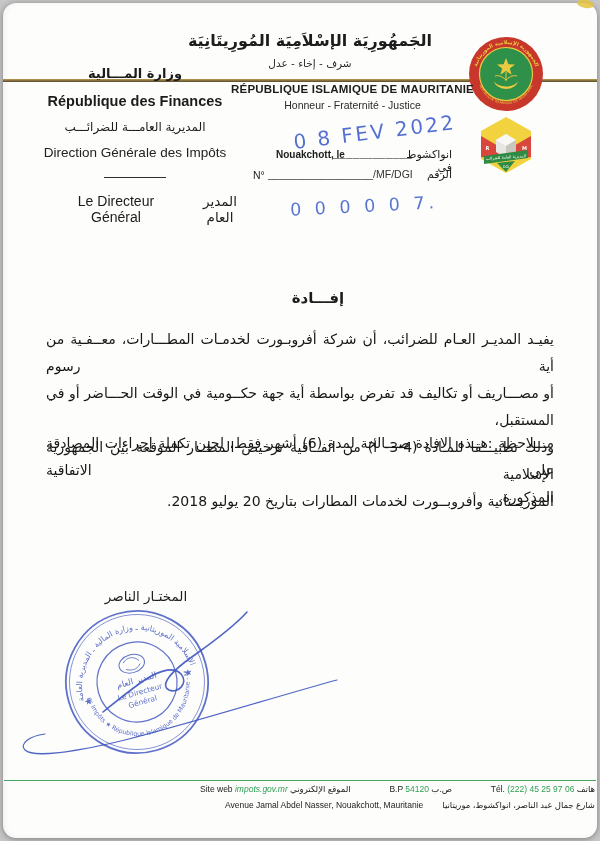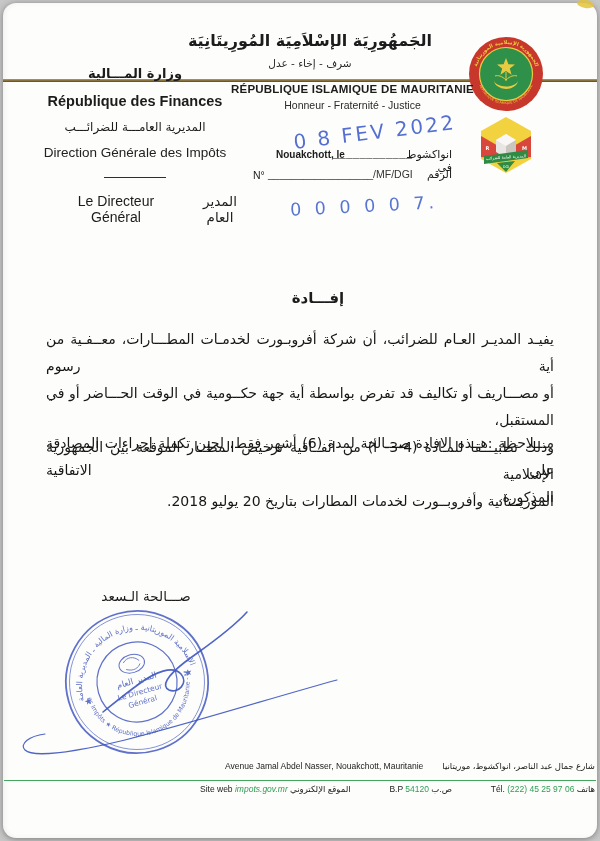--- a/index.html
+++ b/index.html
@@ -65,21 +65,21 @@
   .rline{direction:rtl;text-align:right;}
 
   
   .sig-name{top:588px;left:88px;width:116px;text-align:center;font-size:13.5px;}
   .stamp-wrap{top:598px;left:15px;width:330px;height:172px;}
 
   
   .footer-rule{top:780px;left:4px;right:4px;border-top:1.6px solid #44a55e;}
   .footer-line1{top:784px;left:200px;right:5px;display:flex;justify-content:space-between;
     font-size:8.5px;line-height:11px;color:#222;}
-  .footer-line2{top:761px;left:225px;right:5px;display:flex;justify-content:space-between;
+  .footer-line2{top:800px;left:225px;right:5px;display:flex;justify-content:space-between;
     font-size:8.5px;line-height:11px;color:#222;}
   .green{color:#2f9e54;}
   .site-link{color:#2f9e54;font-style:italic;}
 </style>
 </head>
 <body>
 
 <div id="root">
   <div class="page"></div>
   <div class="abs smudge"></div>
@@ -158,21 +158,21 @@
     <div class="jline">أو مصـــاريف أو تكاليف قد تفرض بواسطة أية جهة حكــومية في الوقت الحـــاضر أو في المستقبل،</div>
     <div class="jline">وذلك تطبيـــقا للمـادة (4-3- أ) من اتفــاقية ترخيص المطــار الموقعة بين الجمهورية الإسلامية</div>
     <div class="rline">الموريــتانية وأفروبــورت لخدمات المطارات بتاريخ 20 يوليو 2018.</div>
   </div>
 
   <div class="abs para para2">
     <div class="jline">مـــلاحظة :هــذه الافادة صـــالحة لمدة (6) أشهر فقط، لحين تكملة إجراءات المصادقة على الاتفاقية</div>
     <div class="rline">المذكورة.</div>
   </div>
 
-  <div class="abs sig-name rtl">صـــالحة الـسعد</div>
+  <div class="abs sig-name rtl">المختـار الناصر</div>
 
   <svg class="abs stamp-wrap" viewBox="0 0 330 172">
     <defs>
       <path id="arc-top" d="M -56,4 A 56,56 0 1 1 56,4"></path>
       <path id="arc-bottom" d="M -52,2 A 52,52 0 0 0 52,2"></path>
     </defs>
     <g transform="translate(122,84) rotate(-16)" stroke="none" opacity="0.88">
       <circle r="71" fill="none" stroke="#4a5ec4" stroke-width="1.8"></circle>
       <circle r="67.5" fill="none" stroke="#4a5ec4" stroke-width="0.7"></circle>
       <circle r="40" fill="none" stroke="#4a5ec4" stroke-width="1.2"></circle>

